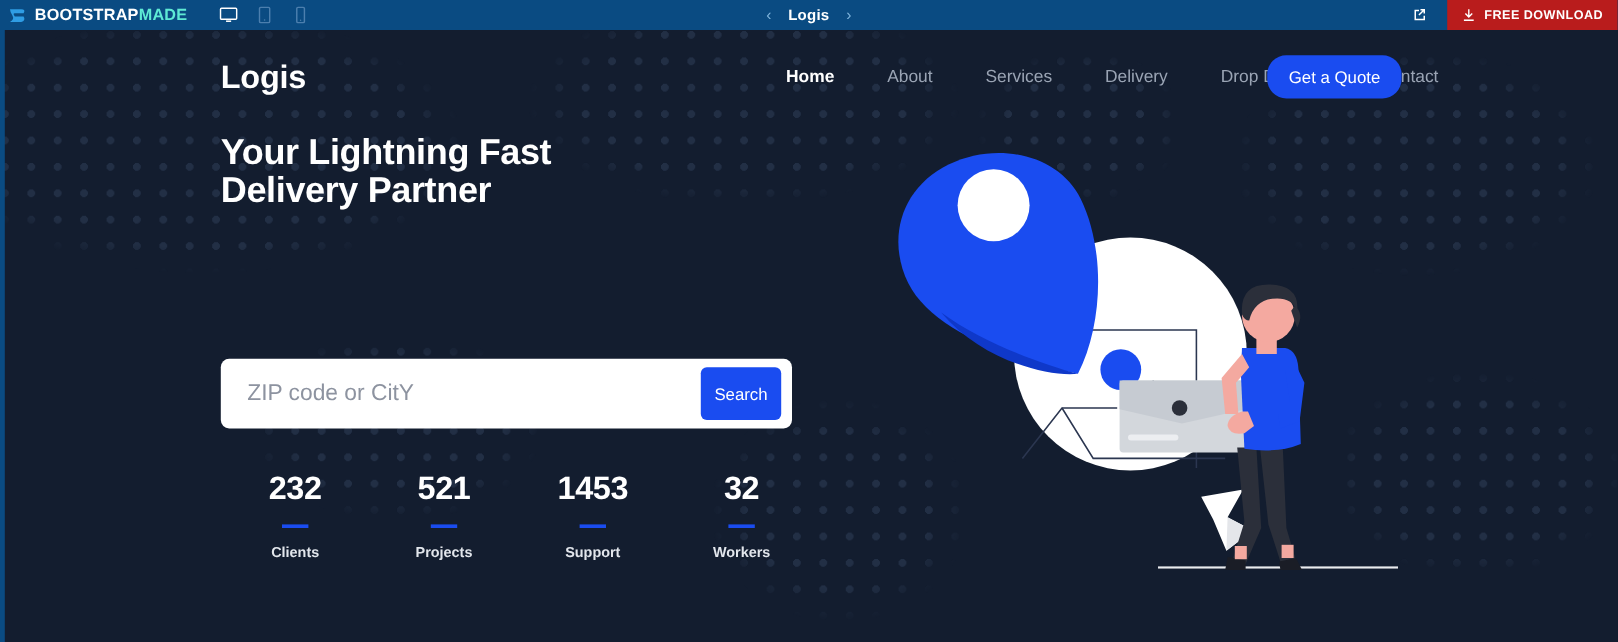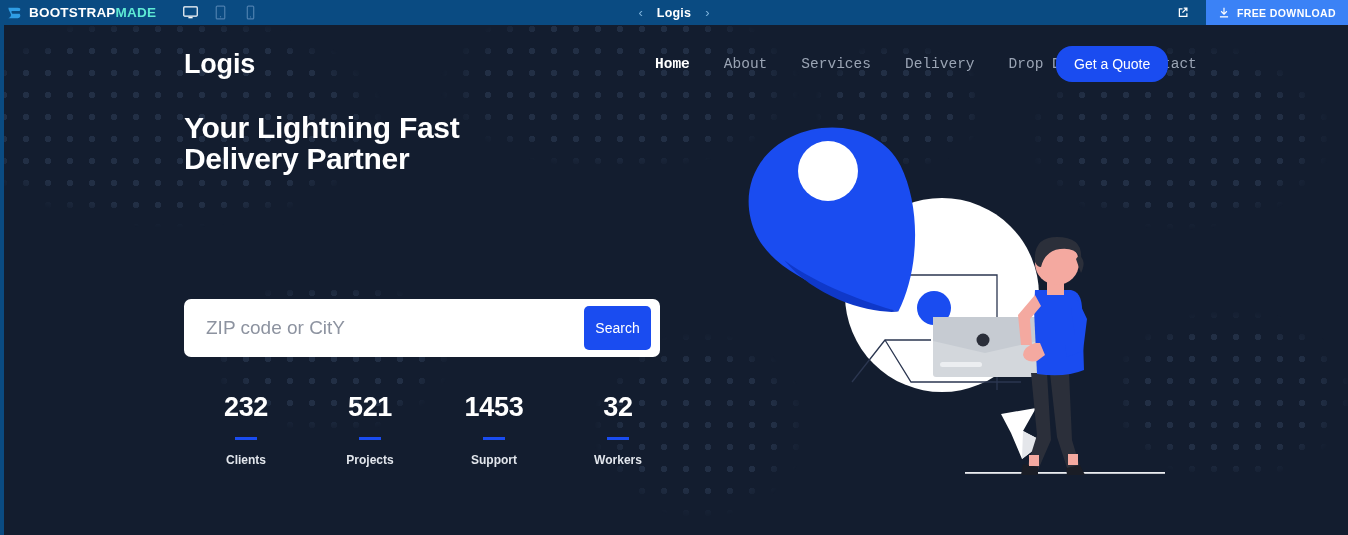--- a/index.html
+++ b/index.html
@@ -28,21 +28,21 @@
   .bm-dev { width:17px; height:17px; display:block; }
 
   #bm-center { position:absolute; left:0; right:0; margin:0 auto;
     width:200px; display:flex; align-items:center; justify-content:center; gap:14px; }
   .bm-arrow { color:#7fb4dc; font-size:13px; line-height:1; cursor:pointer; }
   #bm-tpl-name { color:#ffffff; font-size:12.5px; font-weight:bold; letter-spacing:0.2px; }
 
   #bm-right { position:absolute; right:0; top:0; height:25px; display:flex; align-items:center; }
   #bm-ext { width:46px; height:25px; display:flex; align-items:center; justify-content:center; }
   #bm-dl {
-    height:25px; background:#3b82f6; display:flex; align-items:center; gap:6px;
+    height:25px; background:#b91c1c; display:flex; align-items:center; gap:6px;
     padding:0 12px 0 11px; cursor:pointer;
   }
   #bm-dl-label { color:#ffffff; font-size:10.5px; font-weight:bold; letter-spacing:0.4px; white-space:nowrap; }
 
   
   #left-strip {
     position:absolute; left:0; top:25px; width:4px; height:510px;
     background:#0a4b82; z-index:40;
   }
 
@@ -79,21 +79,21 @@
   
   #navbar {
     position:absolute; top:15px; left:0; width:1348px; height:48px;
     display:flex; align-items:center;
   }
   #brand {
     position:absolute; left:184px;
     color:#ffffff; font-size:27px; font-weight:bold; letter-spacing:-0.2px;
   }
   #nav-menu {
-    position:absolute; left:638px; display:flex; align-items:flex-end; gap:0px;font-family:Liberation Mono, monospace;
+    position:absolute; left:638px; display:flex; align-items:flex-end; gap:10px;
   }
   .nav-link {
     color:#9aa4b4; font-size:14.5px; padding:0 17px; cursor:pointer; white-space:nowrap;
     display:flex; align-items:center; gap:5px;
   }
   .nav-link.active { color:#ffffff; font-weight:bold; }
   #quote-btn {
     position:absolute; left:1056px;
     background:#1a4cf0; color:#ffffff;
     font-size:14px; padding:10px 18px; border-radius:16px;

